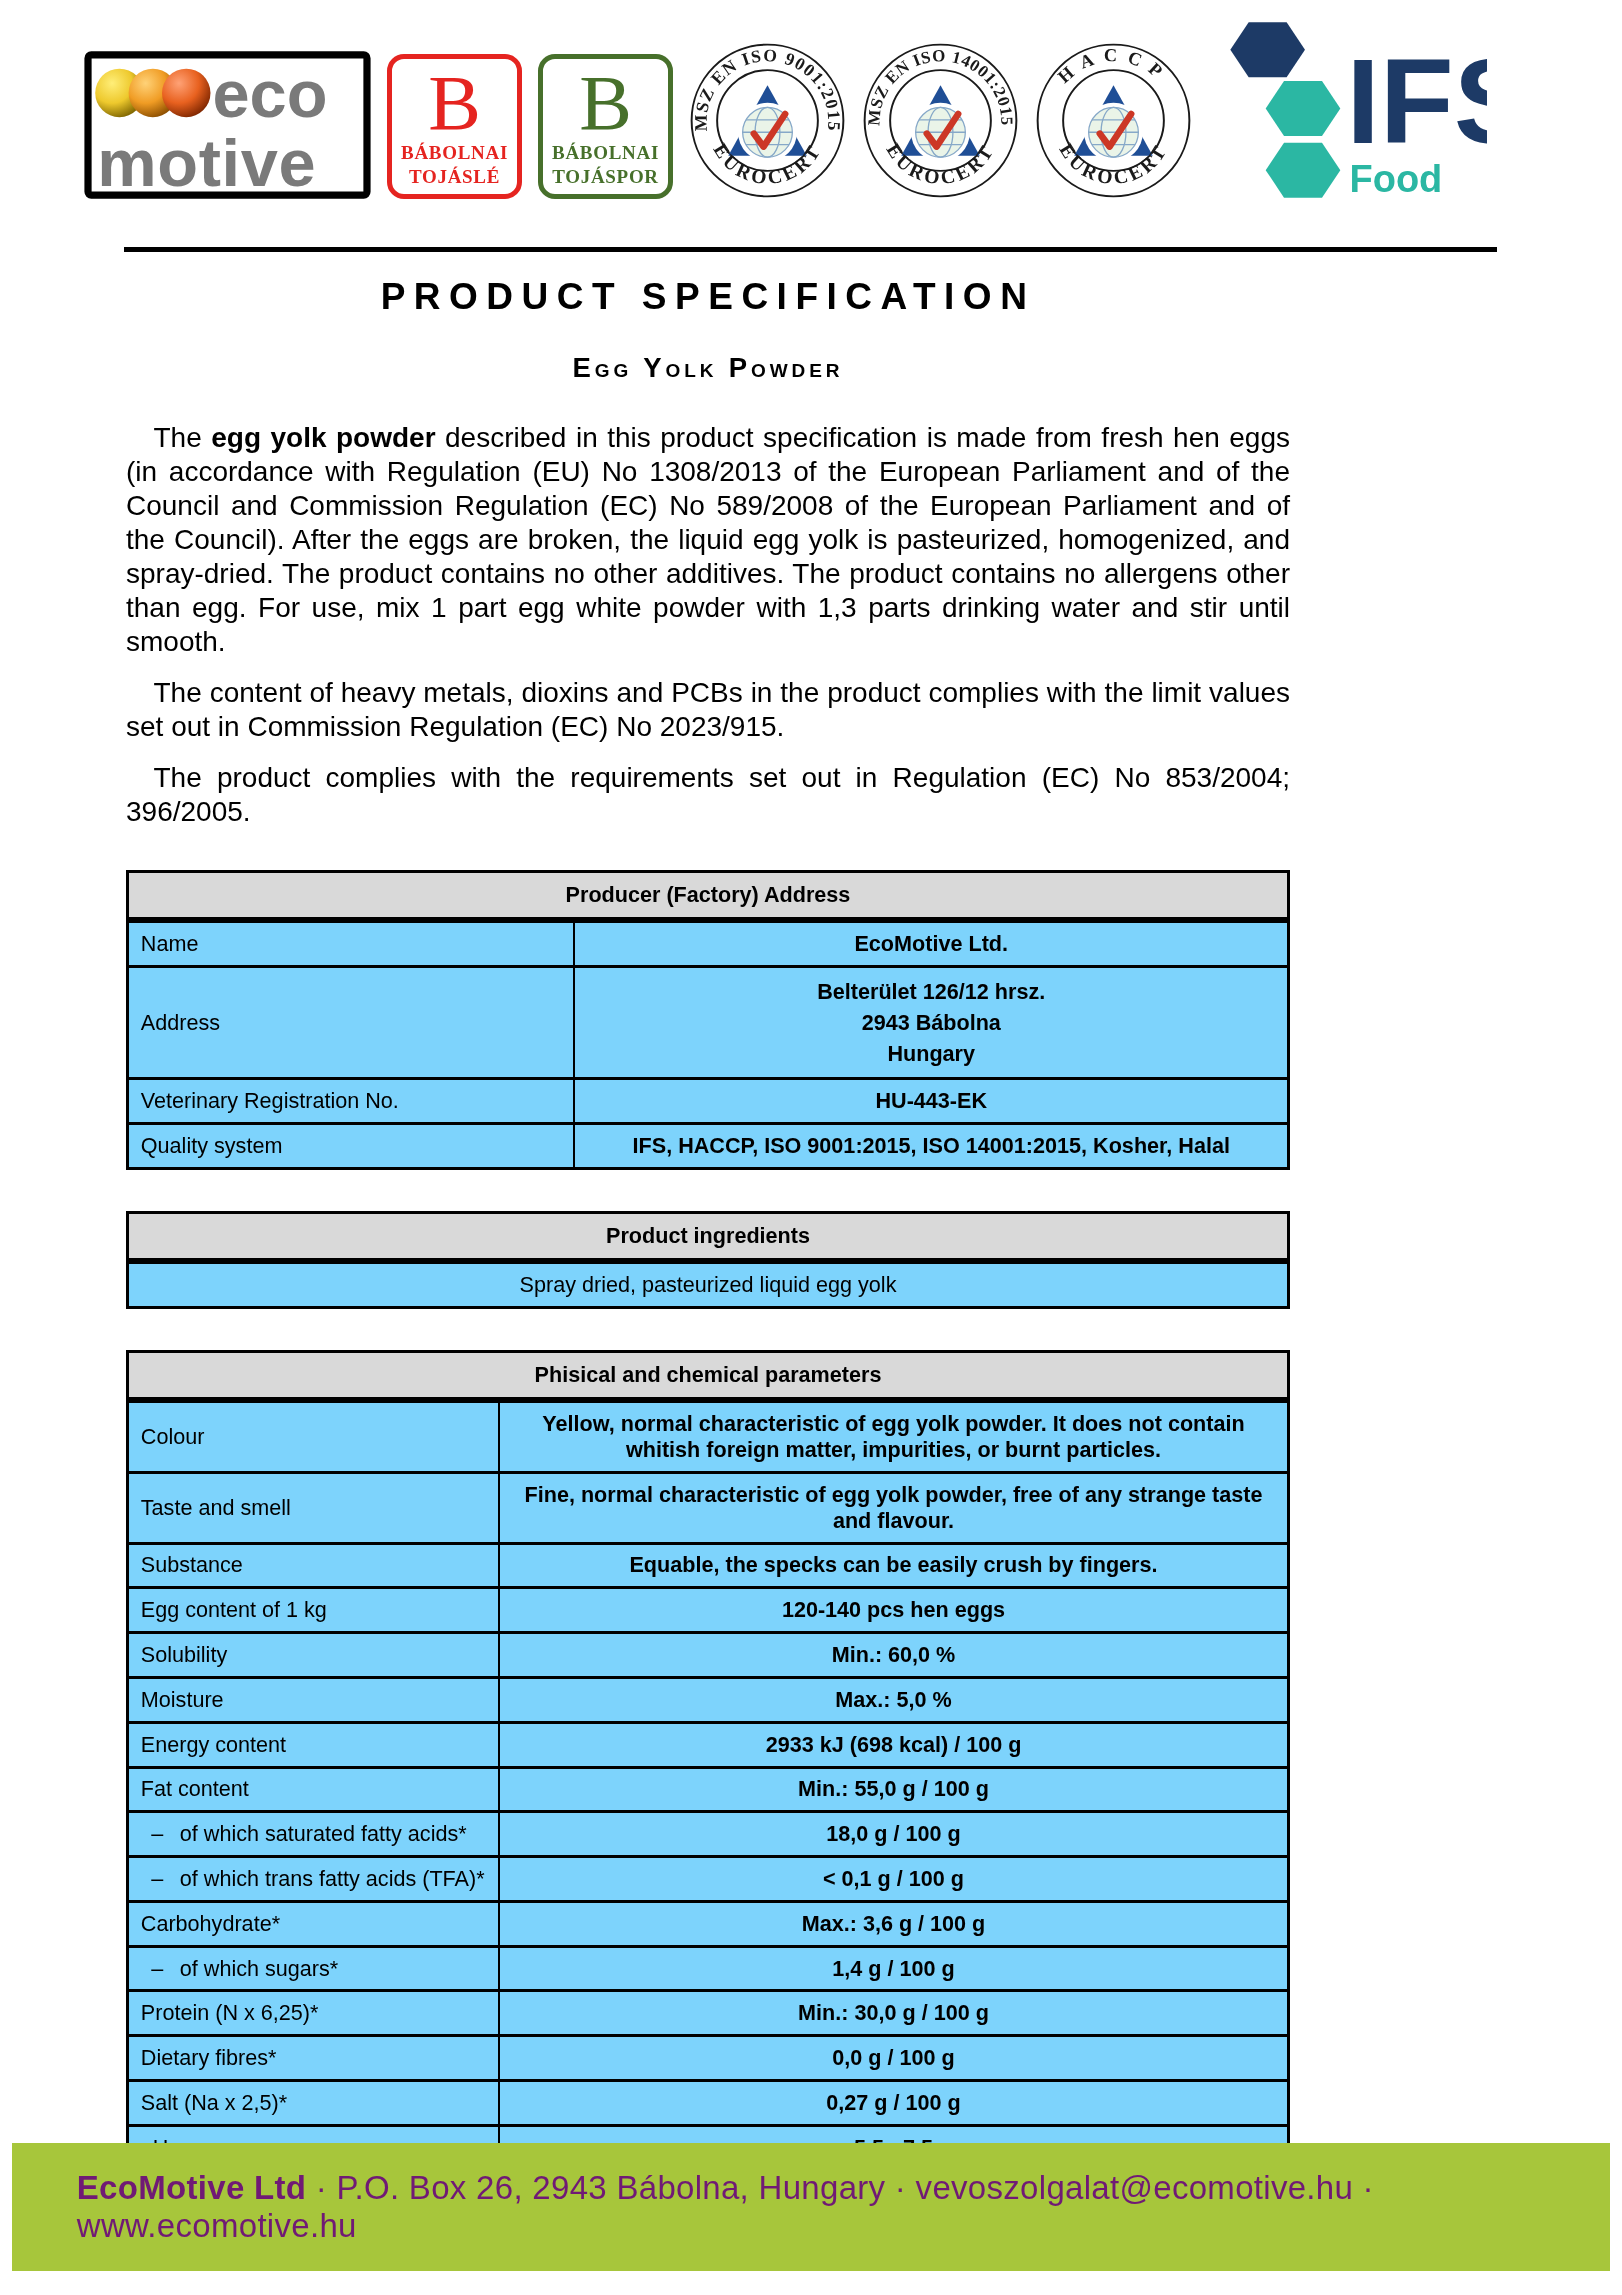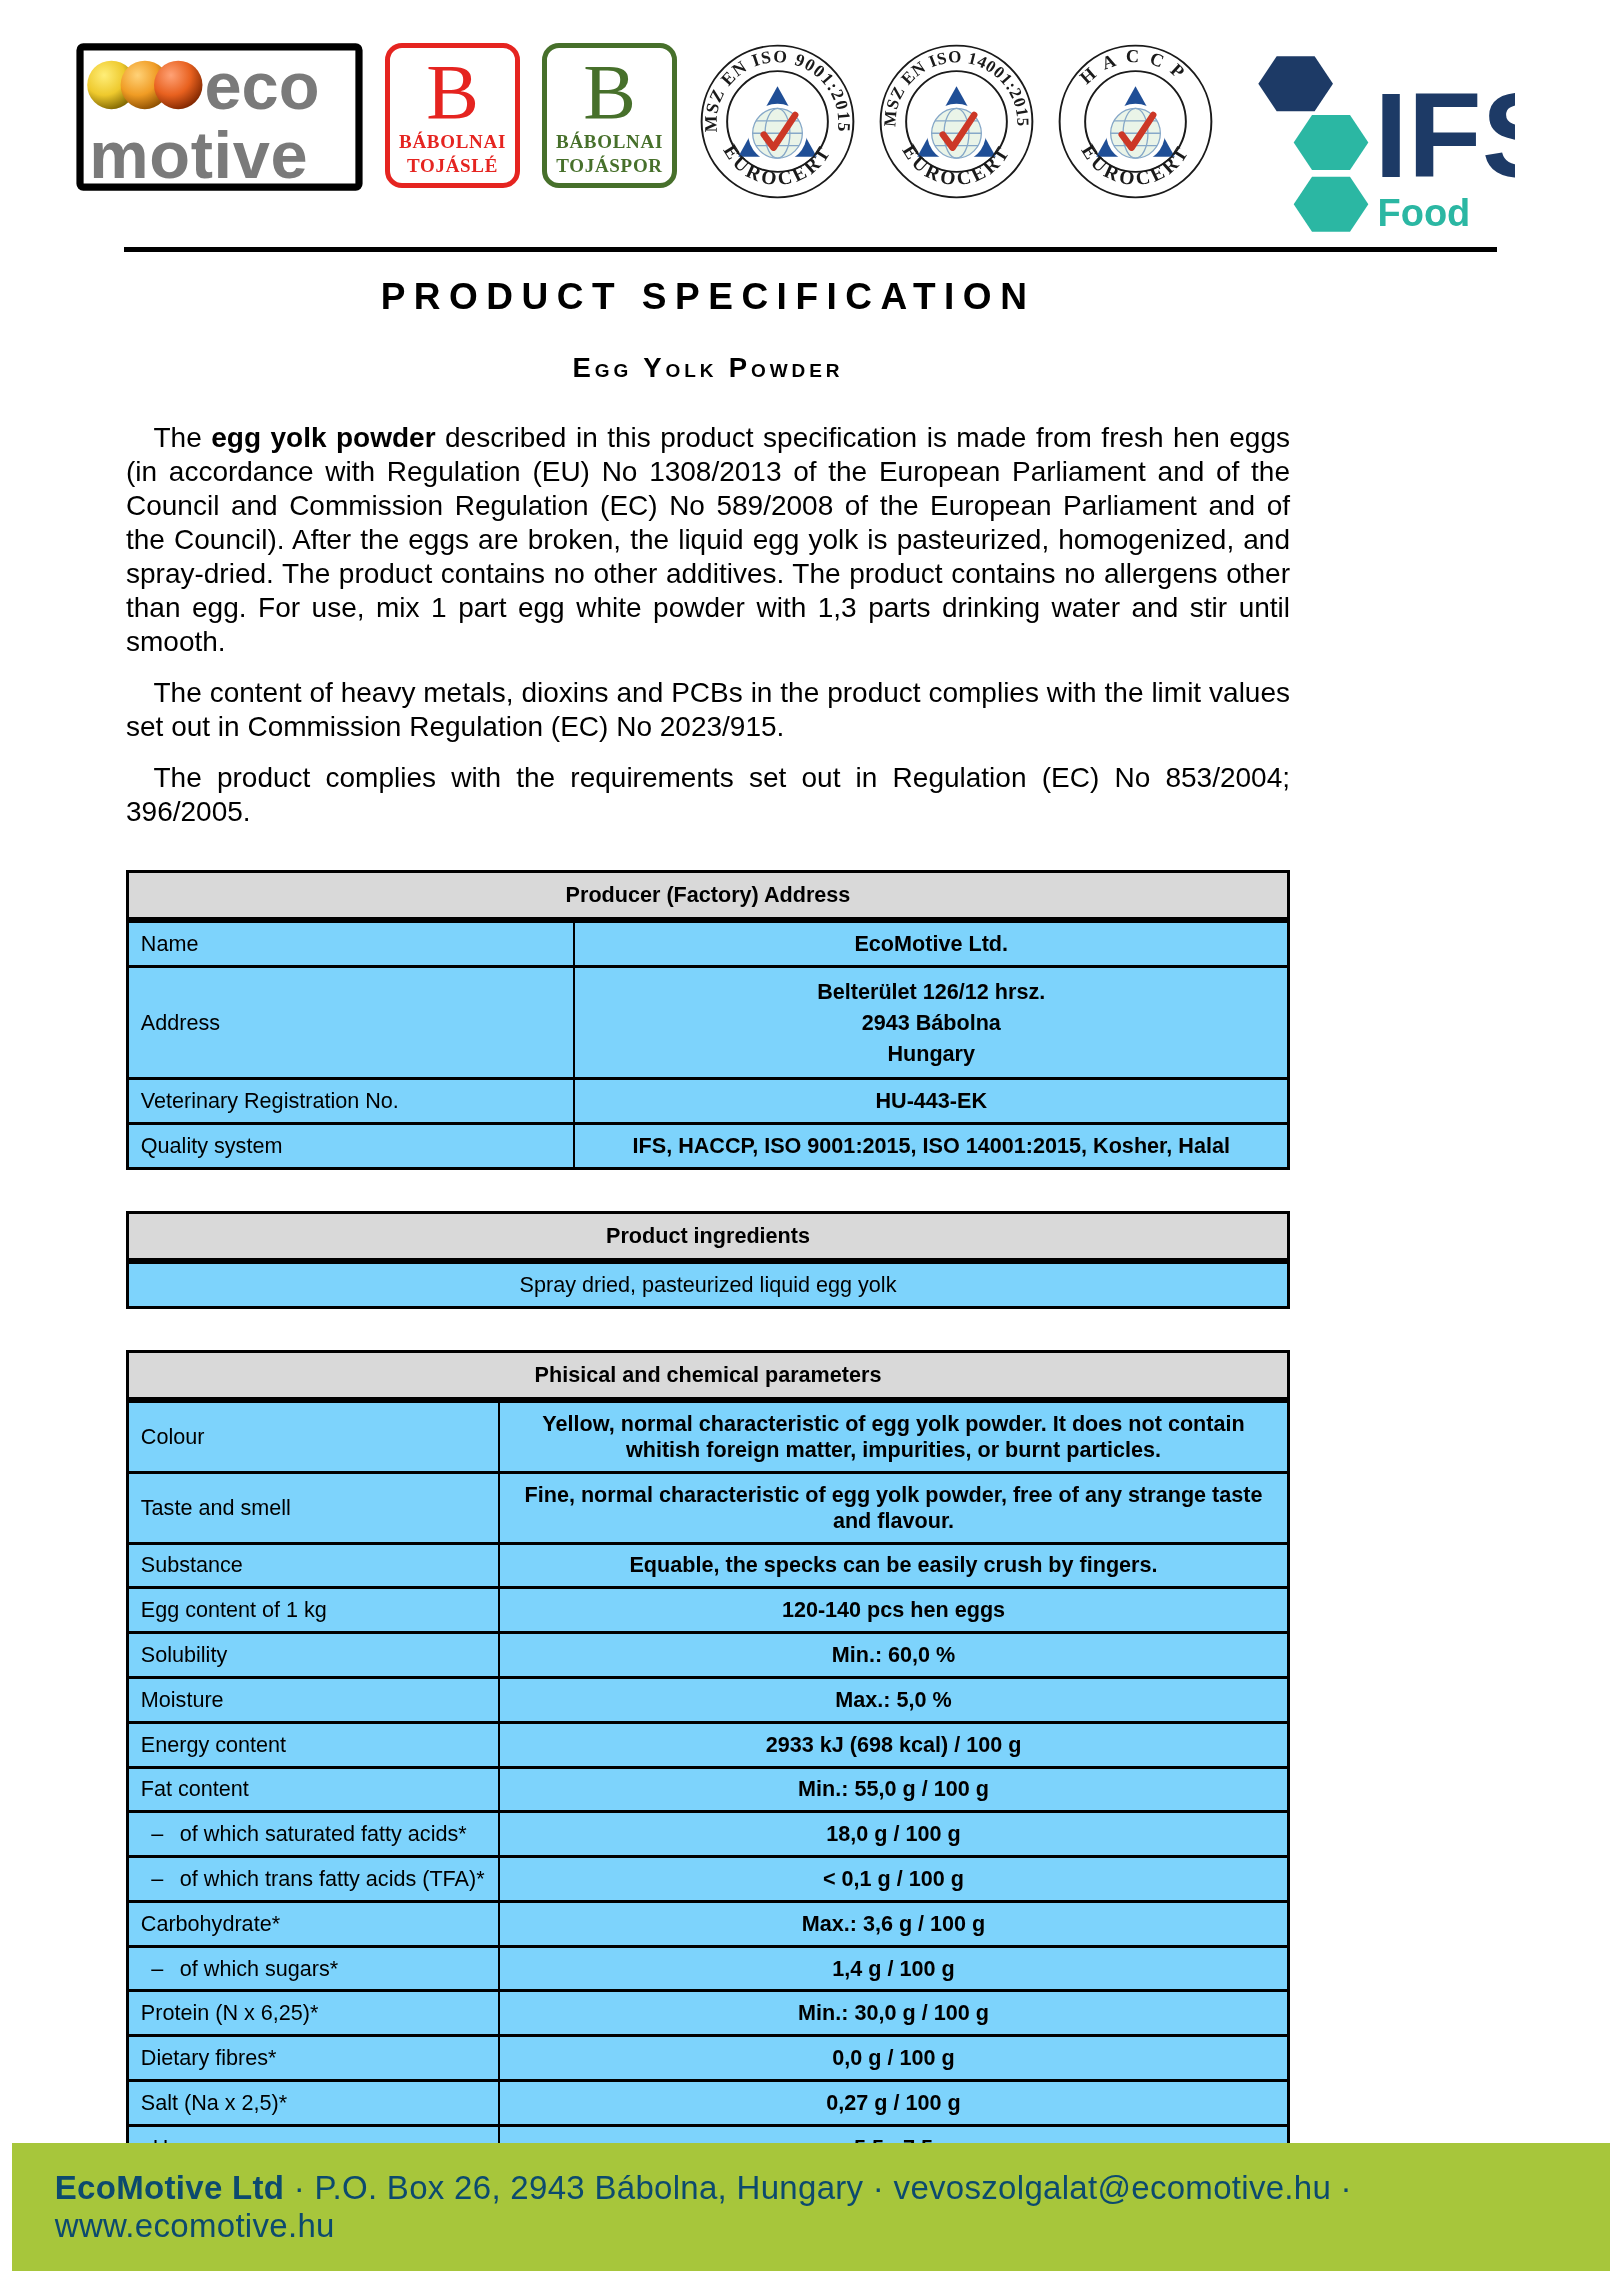--- a/index.html
+++ b/index.html
@@ -5,22 +5,22 @@
   * { margin:0; padding:0; box-sizing:border-box; }
   html,body { background:#e8e8e8; }
   .page {
     position:relative; width:1622px; height:2295px; background:#ffffff;
     font-family:"Liberation Sans", sans-serif; color:#000; overflow:hidden;
     margin:0 auto;
   }
 
   
   .logo-row {
-    position:absolute; top:43px; left:76px; width:1466px; height:156px;
-    display:flex; align-items:flex-start; gap:22px;
+    position:absolute; top:43px; left:84px; width:1466px; height:156px;
+    display:flex; align-items:flex-end; gap:16px;
   }
   .stamp-box {
     width:135px; height:145px; border-radius:17px; background:#fff;
     display:flex; flex-direction:column; align-items:center; justify-content:center;
     flex:0 0 auto;
   }
   .stamp-box.red   { border:5.9px solid #e52420; color:#e52420; }
   .stamp-box.green { border:5.9px solid #47702b; color:#47702b; }
   .stamp-letter { font-family:"Liberation Serif", serif; font-size:79px; line-height:0.95; }
   .stamp-line   { font-family:"Liberation Serif", serif; font-size:19px; font-weight:bold; letter-spacing:0.7px; margin-top:2px; }
@@ -62,22 +62,22 @@
   .ing-cell { text-align:center; padding:9.2px 11.8px; }
 
   
   .footnote { margin-top:11px; padding-left:9.2px; font-size:25px; }
   .footnote .star { color:#000; margin-right:6.5px; }
   .footnote a { color:#4a8094; text-decoration:underline; cursor:pointer; }
 
   
   .footer {
     position:absolute; left:11.8px; right:11.8px; bottom:23.6px; height:128px;
-    background:#a7c63b; display:flex; align-items:center; padding-left:43px;
-    font-size:33px; color:#0c4a6e; letter-spacing:0.3px;
+    background:#a7c63b; display:flex; align-items:center; padding-left:65px;
+    font-size:33px; color:#701a75; letter-spacing:0.3px;
   }
   .footer .co { font-weight:bold; }
 </style>
 </head>
 <body>
 
 <div class="page">
 
   <svg width="0" height="0" style="position:absolute" aria-hidden="true">
     <defs>

